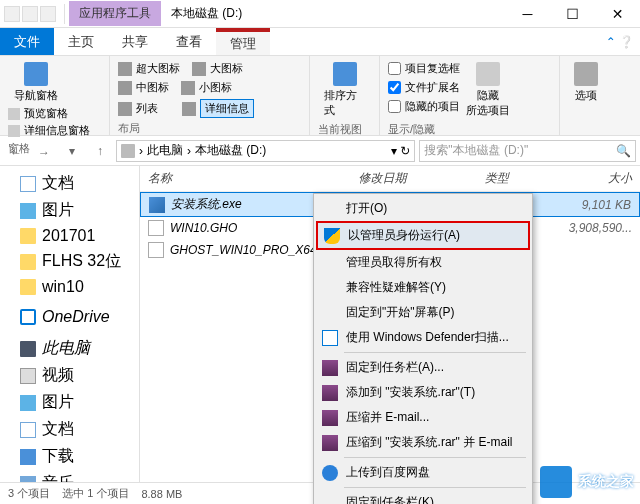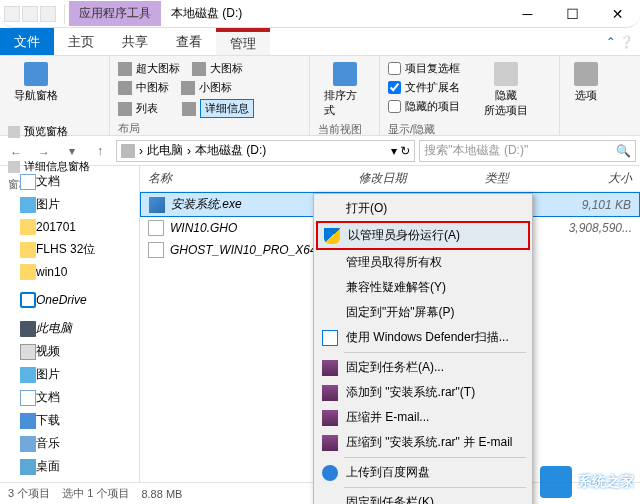--- a/index.html
+++ b/index.html
@@ -1,54 +1,54 @@
 <!DOCTYPE html>
 <html><head>
 <meta charset="utf-8">
 <style>
 * { margin: 0; padding: 0; box-sizing: border-box; font-family: "Microsoft YaHei", "Segoe UI", sans-serif; }
 body { width: 640px; height: 504px; background: #fff; overflow: hidden; font-size: 12px; position: relative; }
 
-.titlebar { height: 28px; background: #fff; display: flex; align-items: center; border-bottom: 1px solid #e0e0e0; border-radius: 14px; }
+.titlebar { height: 28px; background: #fff; display: flex; align-items: center; border-bottom: 1px solid #e0e0e0; }
 .titlebar .icons { display: flex; gap: 2px; padding: 0 4px; align-items: center; }
 .titlebar .icon-sm { width: 16px; height: 16px; background: #f0f0f0; border: 1px solid #ddd; }
 .titlebar .divider { width: 1px; height: 20px; background: #e0e0e0; margin: 0 4px; }
 .titlebar .tab { padding: 4px 10px; font-size: 12px; }
 .titlebar .tab.tools { background: #c8a8e0; color: #333; }
 .titlebar .tab.drive { background: #fff; }
 .titlebar .winbtns { margin-left: auto; display: flex; }
 .titlebar .winbtn { width: 45px; height: 28px; display: flex; align-items: center; justify-content: center; font-size: 14px; }
 
 .menubar { height: 28px; display: flex; align-items: stretch; background: #fff; border-bottom: 1px solid #e0e0e0; }
 .menubar .file-btn { background: #0078d7; color: #fff; padding: 0 14px; display: flex; align-items: center; font-size: 13px; }
 .menubar .tab { padding: 0 14px; display: flex; align-items: center; font-size: 13px; color: #333; }
 .menubar .tab.active { background: #f5f5f5; border-top: 4px solid #b91c1c; }
 .menubar .help { margin-left: auto; width: 40px; display: flex; align-items: center; justify-content: center; color: #0078d7; }
 
 .ribbon { height: 80px; background: #f5f5f5; display: flex; border-bottom: 1px solid #e0e0e0; }
 .ribbon-group { border-right: 1px solid #e0e0e0; padding: 4px 8px; display: flex; flex-direction: column; }
-.ribbon-group .content { flex: 1; display: flex; gap: 18px; align-items: flex-start; }
+.ribbon-group .content { flex: 1; display: flex; gap: 0; align-items: flex-start; }
 .ribbon-group .label { font-size: 11px; color: #666; text-align: left; padding-top: 2px; }
 .ribbon-btn { display: flex; flex-direction: column; align-items: center; padding: 2px 6px; font-size: 11px; }
 .ribbon-btn .ico { width: 24px; height: 24px; background: #4a90d9; border-radius: 2px; margin-bottom: 2px; }
 .ribbon-check { display: flex; align-items: center; gap: 4px; font-size: 11px; padding: 1px 0; }
 .ribbon-check input { width: 13px; height: 13px; }
 .small-btn-row { display: flex; gap: 4px; align-items: center; font-size: 11px; padding: 1px 0; }
 .small-btn-row .ico { width: 14px; height: 14px; background: #999; }
 .layout-active { background: #cce8ff; border: 1px solid #0078d7; padding: 1px 4px; }
 
 .navbar { height: 30px; display: flex; align-items: center; padding: 0 4px; gap: 4px; border-bottom: 1px solid #e0e0e0; }
 .navbar .navbtn { width: 24px; height: 24px; display: flex; align-items: center; justify-content: center; color: #666; }
 .navbar .addr { flex: 1.4; height: 22px; border: 1px solid #ccc; display: flex; align-items: center; padding: 0 4px; gap: 4px; }
 .navbar .addr .crumb { display: flex; align-items: center; gap: 2px; }
 .navbar .search { flex: 1; height: 22px; border: 1px solid #ccc; display: flex; align-items: center; padding: 0 4px; color: #999; }
 
 .main { display: flex; height: calc(504px - 28px - 28px - 80px - 30px - 22px); }
 .sidebar { width: 140px; border-right: 1px solid #e0e0e0; overflow-y: auto; padding: 4px 0; }
-.sidebar .item { display: flex; align-items: center; padding: 3px 8px 3px 20px; font-size: 12px; }
+.sidebar .item { display: flex; align-items: center; gap: 6px; padding: 3px 8px 3px 20px; font-size: 16px; }
 .sidebar .item .fico { width: 16px; height: 16px; }
 .sidebar .item.group { margin-top: 6px; font-style: italic; }
 .fico.folder { background: #ffd968; border-radius: 1px; }
 .fico.doc { background: #fff; border: 1px solid #74a8da; }
 .fico.pic { background: #5cb3e6; }
 .fico.od { background: #fff; border: 2px solid #0078d7; border-radius: 2px; }
 .fico.pc { background: #4a5568; border-radius: 1px; }
 .fico.drive { background: #bbb; border-radius: 1px; }
 .fico.video { background: #ddd; border: 1px solid #999; }
 .fico.music { background: #74a8da; }

